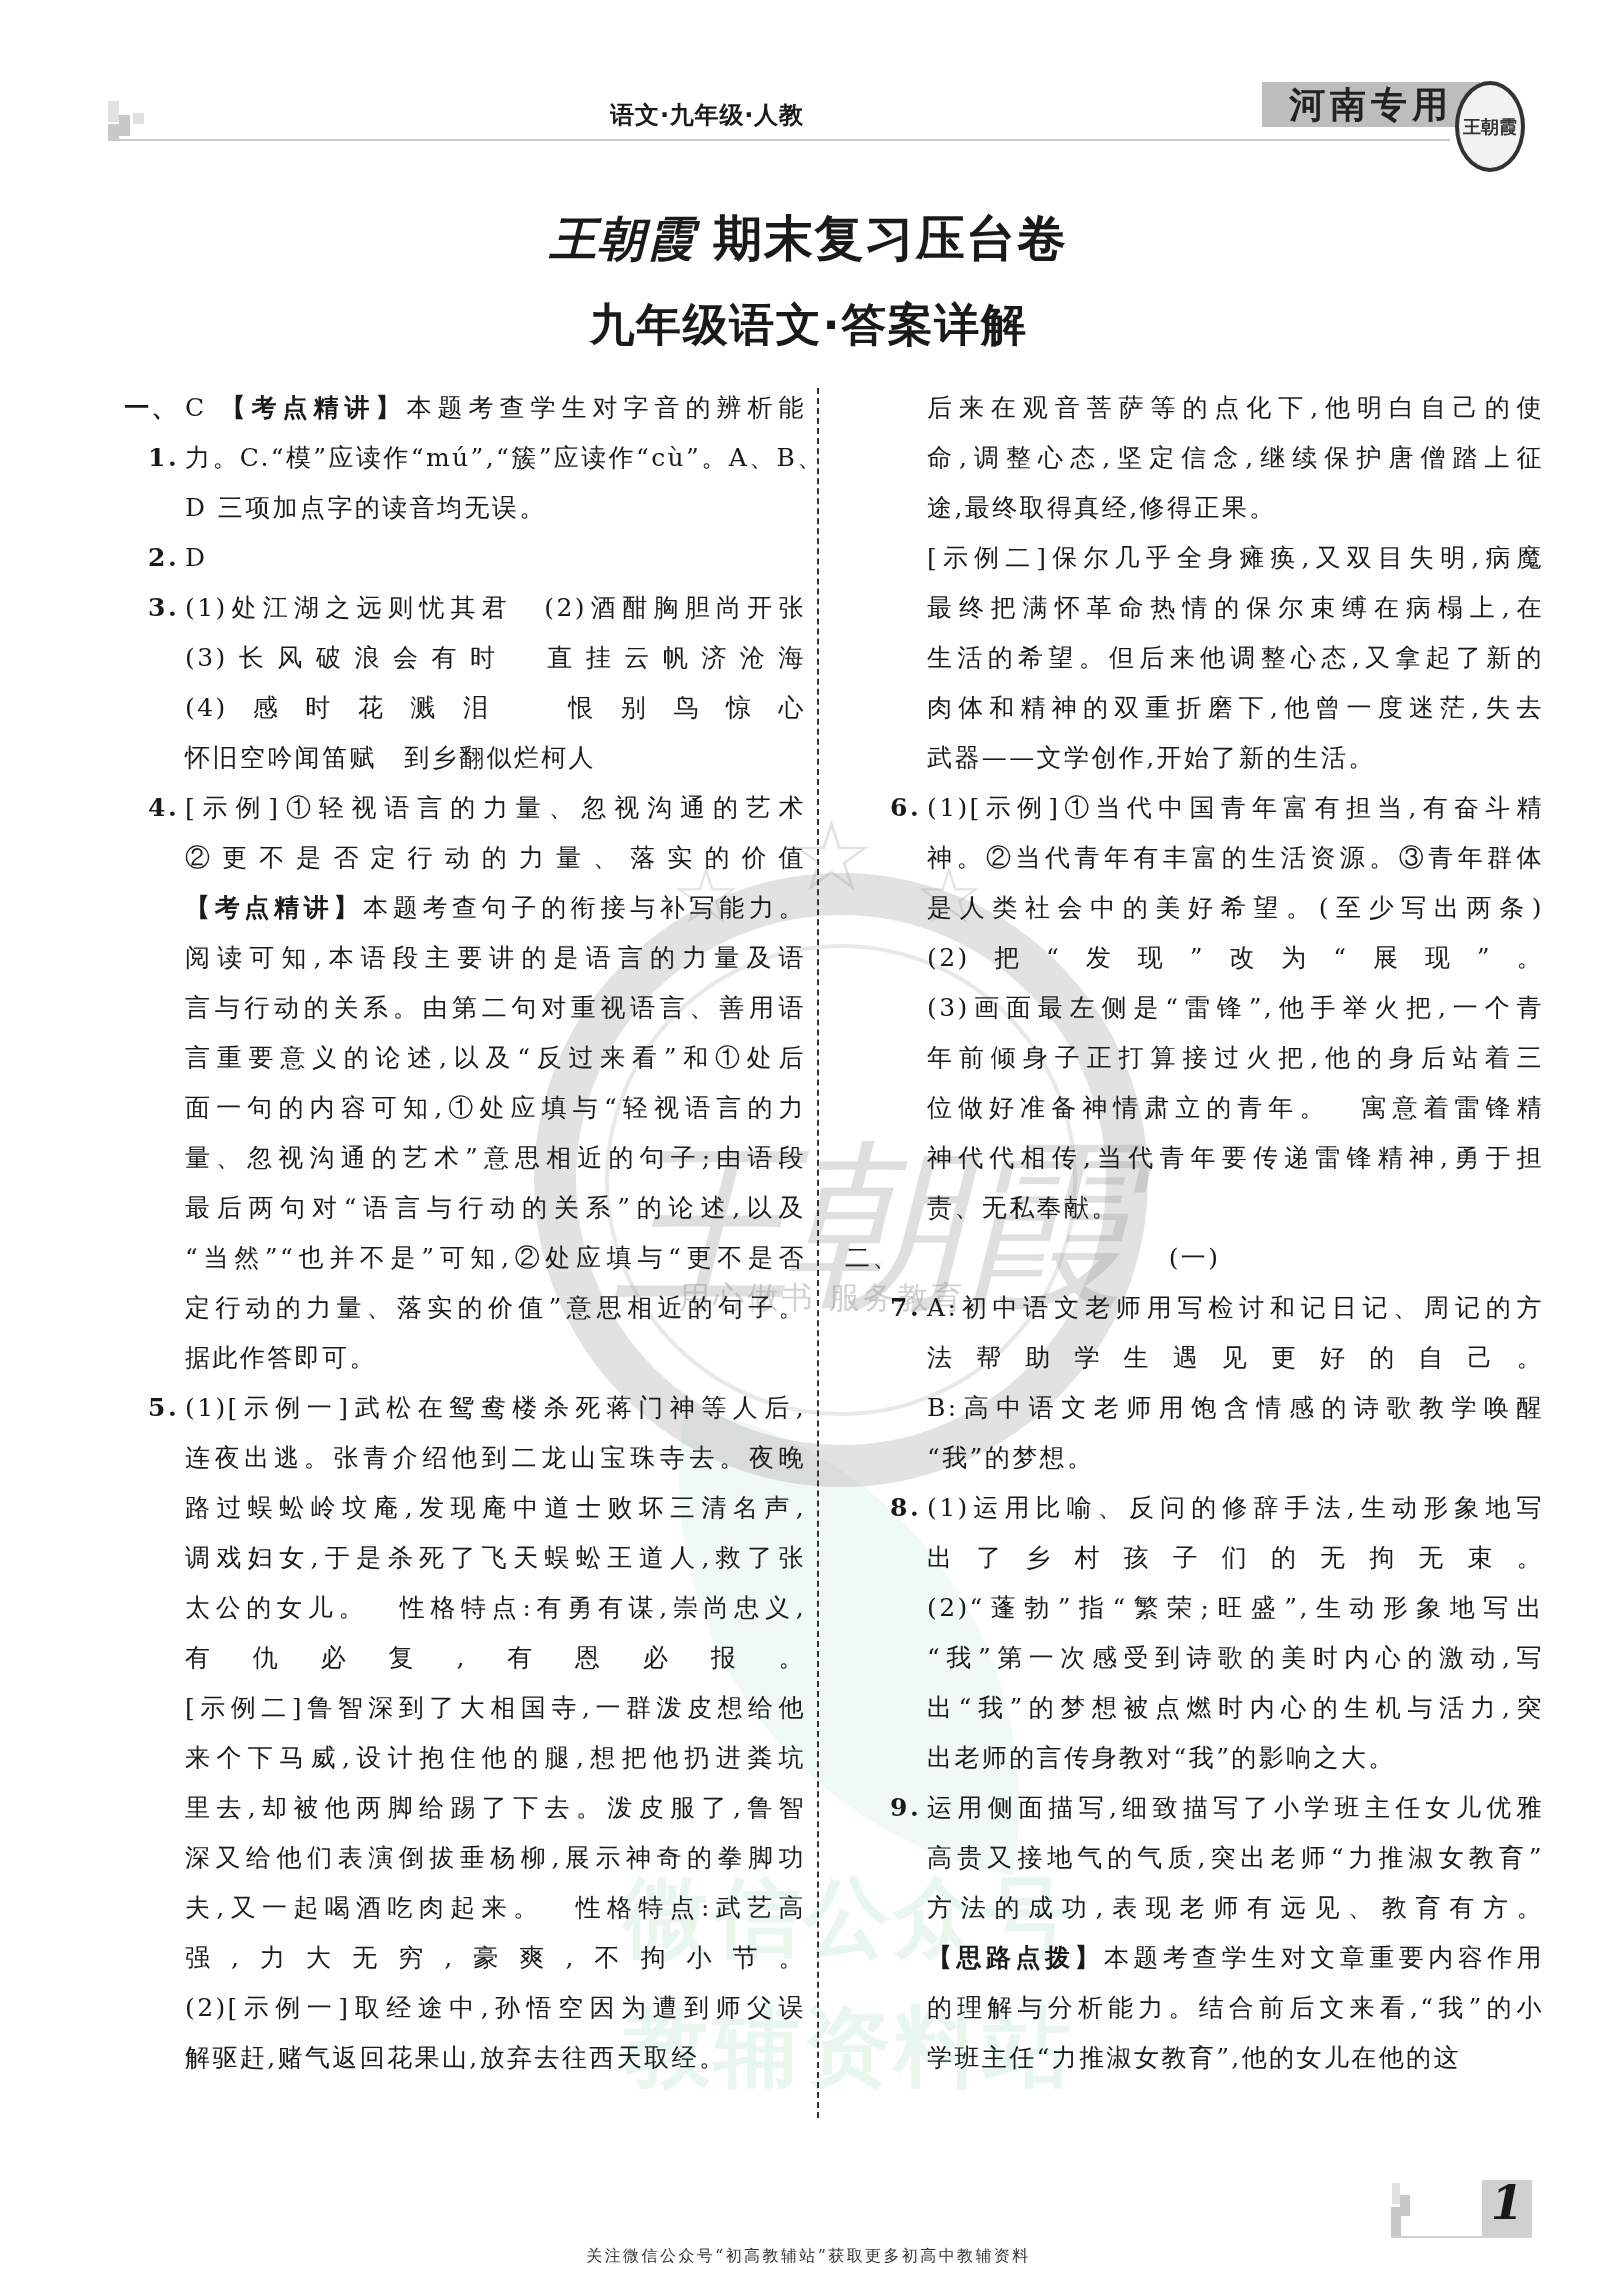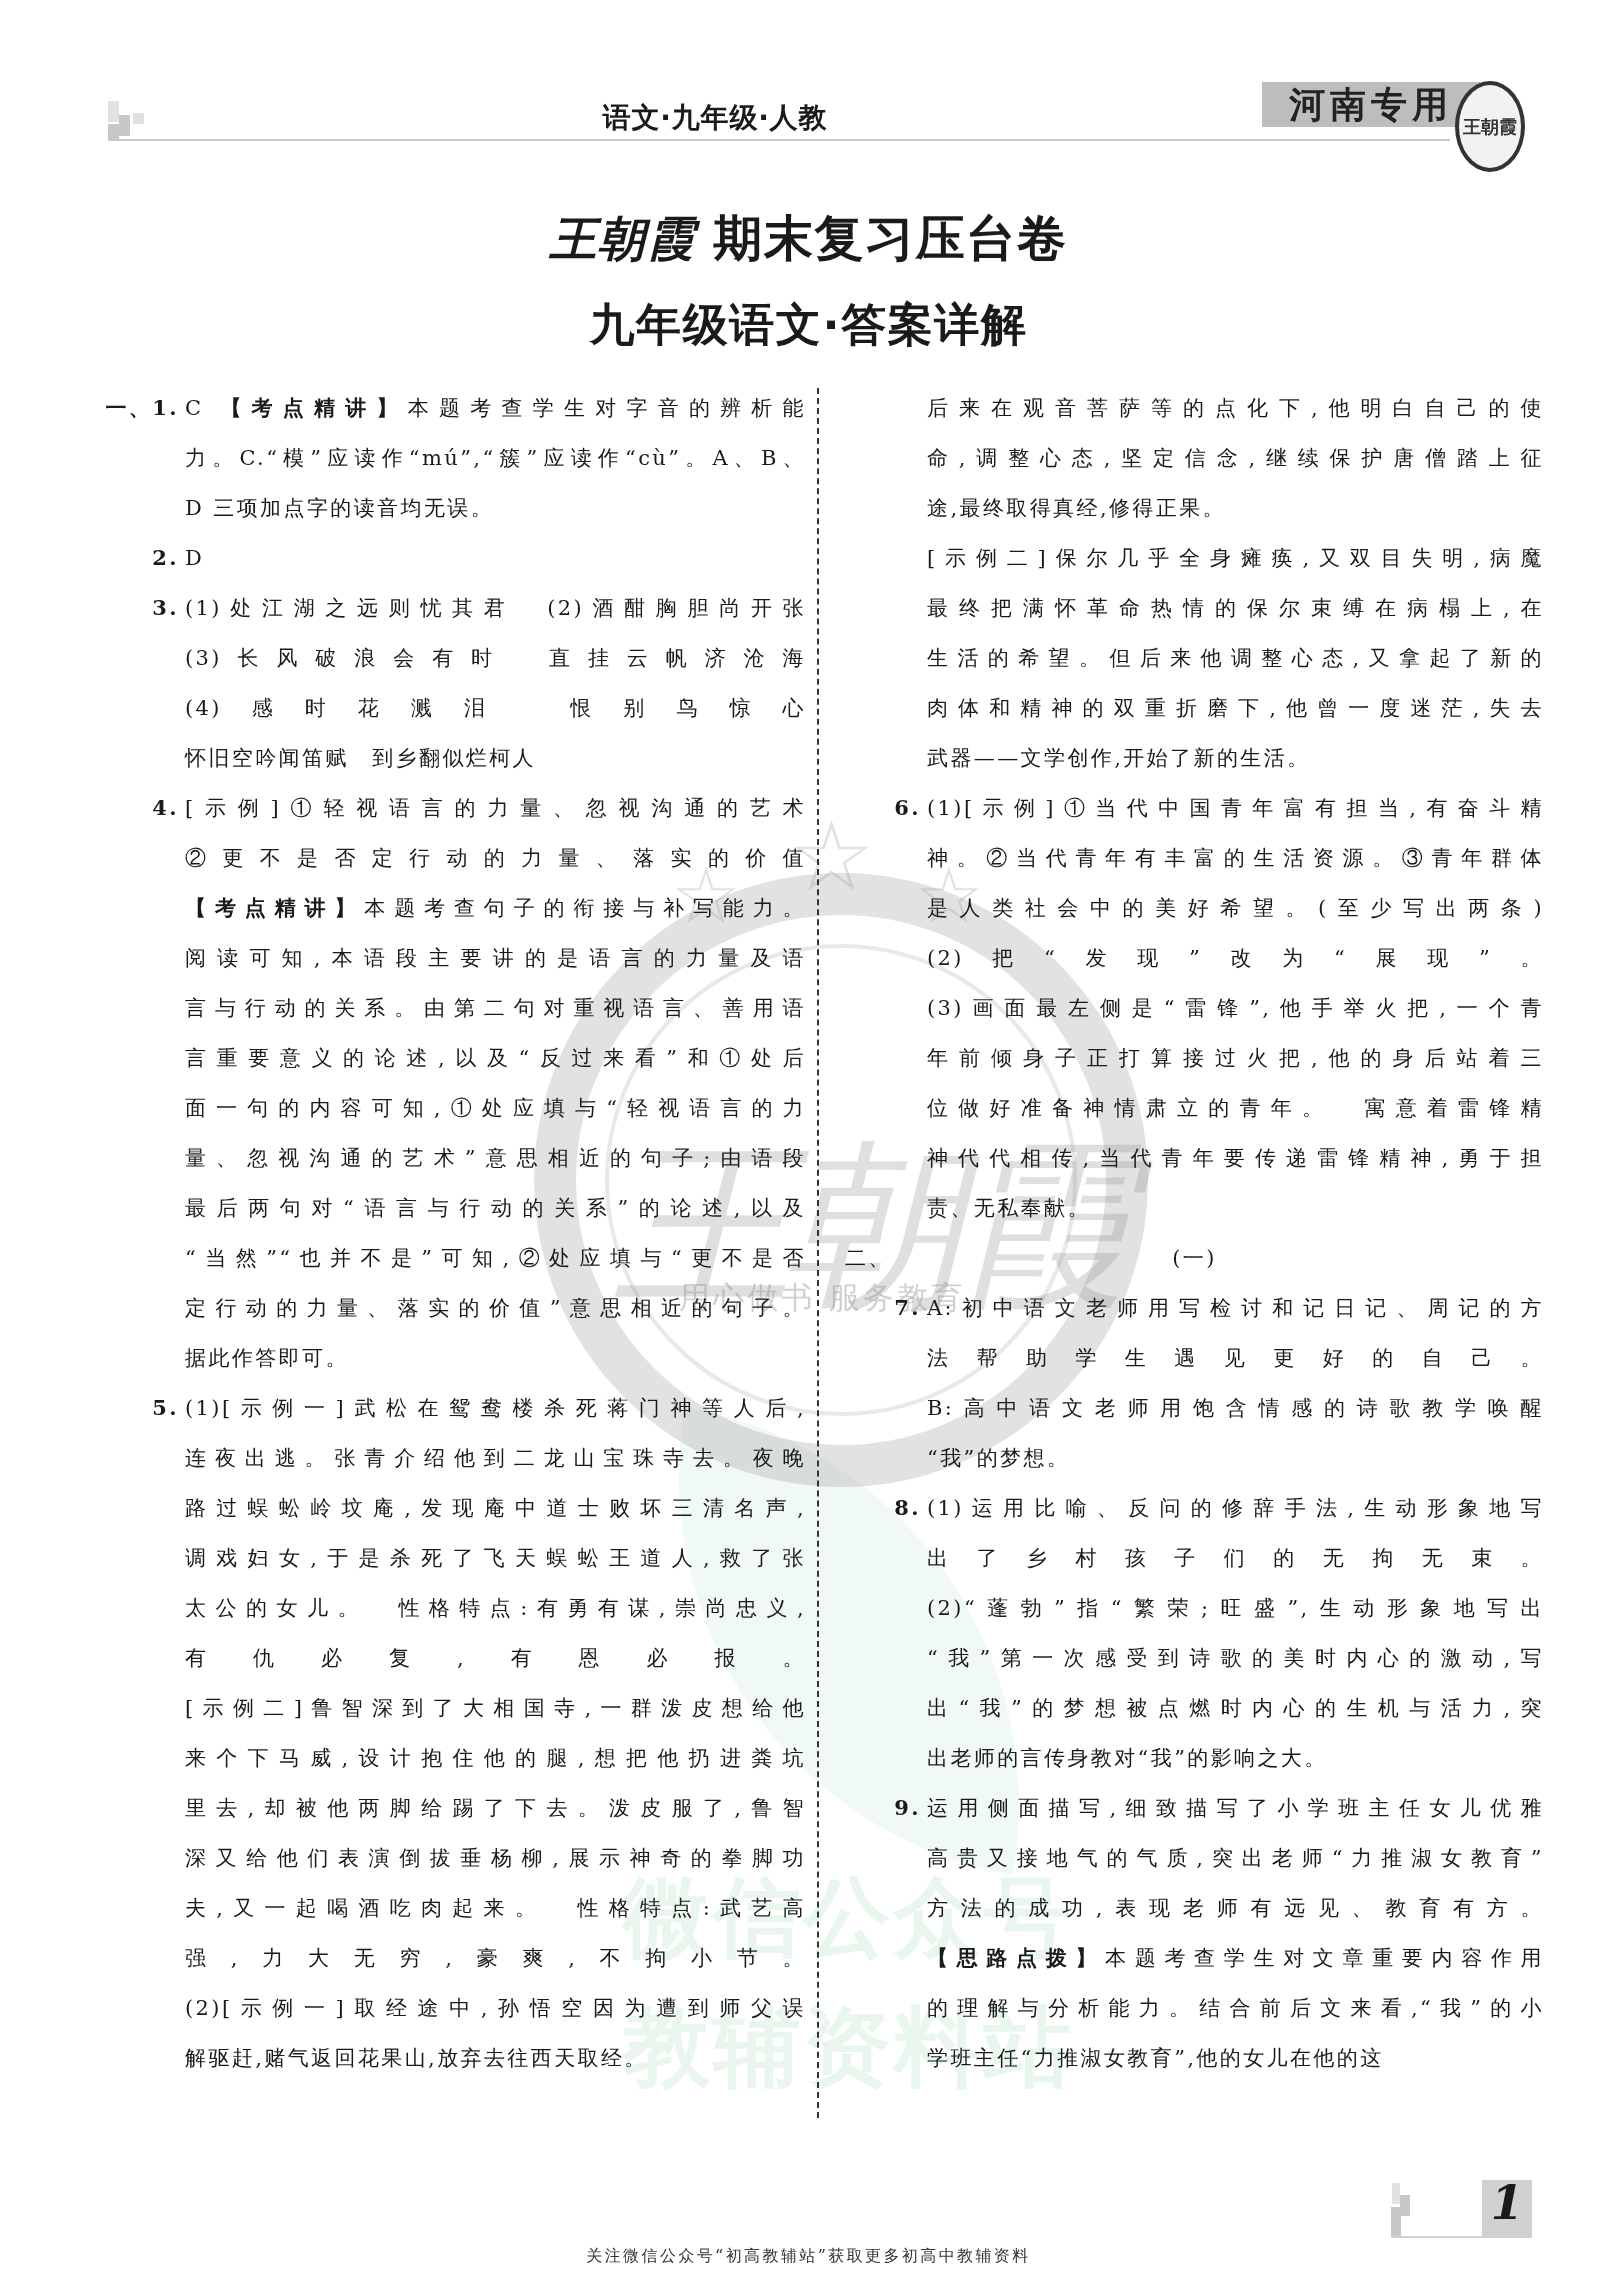--- a/index.html
+++ b/index.html
@@ -2,22 +2,22 @@
 <html style="font-size:13px"><head>
 <meta charset="utf-8">
 <style>
   html, body { margin:0; padding:0; background:#fff; }
   body { width:1617px; height:2273px; position:relative; overflow:hidden;
          font-family:"DejaVu Serif","Liberation Serif",serif; color:#1a1a1a; }
 
   
   .hdr-squares span { position:absolute; background:#c8c8c8; }
   .hdr-rule { position:absolute; left:108px; top:139px; width:1342px; height:1.6px; background:#c9c9c9; }
-  .hdr-subject { position:absolute; left:16px; width:1398px; top:99px; text-align:center;
-                 font-family:"DejaVu Sans","Liberation Sans",sans-serif; font-size:28px; font-weight:bold; letter-spacing:0.8px; }
+  .hdr-subject { position:absolute; left:8px; width:1398px; top:99px; text-align:center;
+                 font-family:"DejaVu Sans","Liberation Sans",sans-serif; font-size:24px; font-weight:bold; letter-spacing:0.8px; }
   .hdr-region { position:absolute; left:1262px; top:82px; width:218px; height:45px; background:#bdbdbd;
                 font-family:"DejaVu Serif",serif; font-size:36px; font-weight:bold; color:#222;
                 line-height:45px; text-align:center; letter-spacing:4.9px; }
   .hdr-seal { position:absolute; left:1455px; top:81px; width:70px; height:91px; border-radius:50%;
               border:4px solid #333; background:#f2f2f2; box-sizing:border-box;
               display:flex; align-items:center; justify-content:center;
               font-family:"DejaVu Serif",serif; font-size:18px; font-weight:bold; color:#333; }
 
   
   .title-main { position:absolute; left:0; width:1617px; top:206px; text-align:center;
@@ -38,21 +38,21 @@
                font-size:31px; color:rgba(150,150,150,0.45); letter-spacing:3.2px; }
   .wm-green { position:absolute; left:623px; width:453px; text-align:left; font-family:"DejaVu Sans",sans-serif;
               font-weight:bold; font-size:87px; color:rgba(110,200,150,0.16); letter-spacing:3.2px; }
   .wm-leaf { position:absolute; left:647px; top:1439px; width:404px; height:404px;
              background:rgba(120,200,150,0.10); border-radius:0 100% 0 100%; transform:rotate(10deg); }
 
   
   .divider { position:absolute; left:817px; top:388px; height:1730px; border-left:2.4px dashed #333; }
 
   
-  .col { position:absolute; top:383px; font-size:21px; line-height:50px; letter-spacing:2.4px; }
+  .col { position:absolute; top:383px; font-size:25px; line-height:50px; letter-spacing:2.4px; }
   .col.left { left:103px; width:703px; }
   .col.right { left:845px; width:699px; }
   .item { position:relative; padding-left:82px; }
   .item .num { position:absolute; left:0; width:76px; text-align:right; font-weight:bold; }
   .line { display:block; white-space:nowrap; text-align:justify; text-align-last:justify; }
   .line.last { text-align-last:left; }
   .tag { font-weight:bold; font-family:"DejaVu Sans",sans-serif; }
   .section-row { position:relative; height:50px; }
   .section-row .sec { position:absolute; left:0; }
   .section-row .part { position:absolute; left:0; width:699px; text-align:center; }

